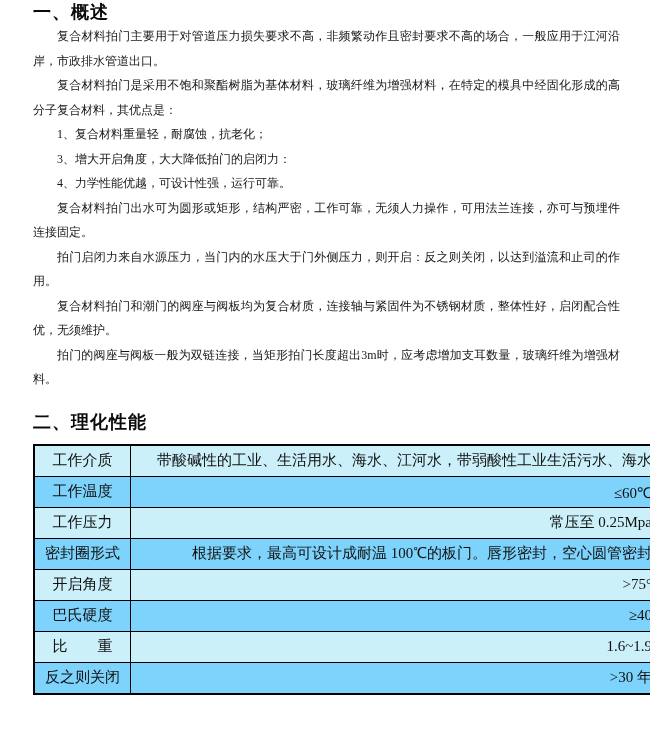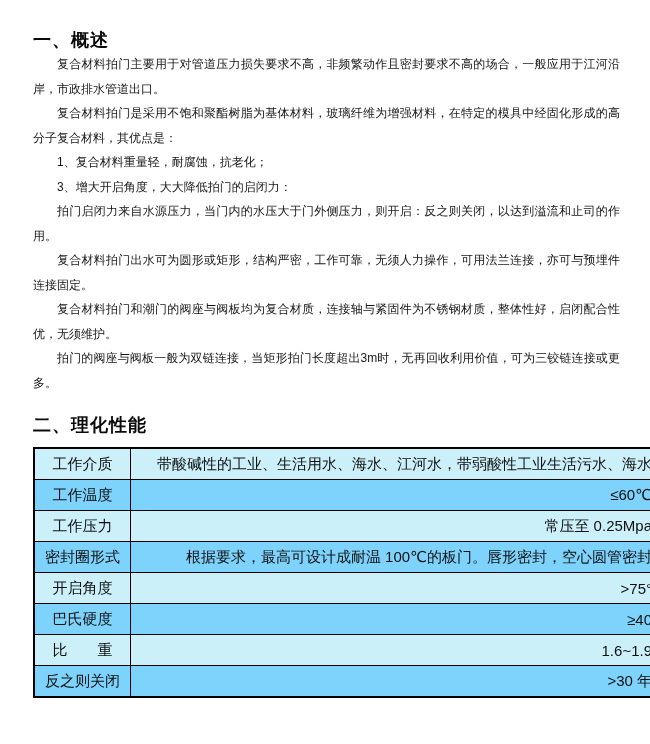--- a/index.html
+++ b/index.html
@@ -4,21 +4,21 @@
 <style>
   html,body{margin:0;padding:0;background:#ffffff;}
   .page{
     position:relative;
     width:650px;height:744px;
     background:#ffffff;
     font-family:"Liberation Sans","DejaVu Sans",sans-serif;
     color:#121212;
     overflow:hidden;
   }
-  .content{padding:28px 30px 0 33px;}
+  .content{padding:0 30px 0 33px;font-family:Liberation Serif, serif;}
   .section-heading{
     font-size:18px;
     font-weight:bold;
     line-height:24px;
     margin:0;
     letter-spacing:1px;
     color:#0a0a0a;
   }
   .section-heading.second{
     margin-top:18px;
@@ -63,24 +63,25 @@
 
 <div class="page">
   <div class="content">
 
     <h2 class="section-heading">一、概述</h2>
 
     <p class="body-par">复合材料拍门主要用于对管道压力损失要求不高，非频繁动作且密封要求不高的场合，一般应用于江河沿岸，市政排水管道出口。</p>
     <p class="body-par">复合材料拍门是采用不饱和聚酯树脂为基体材料，玻璃纤维为增强材料，在特定的模具中经固化形成的高分子复合材料，其优点是：</p>
     <p class="body-par">1、复合材料重量轻，耐腐蚀，抗老化；</p>
     <p class="body-par">3、增大开启角度，大大降低拍门的启闭力：</p>
+    <p class="body-par">4、力学性能优越，可设计性强，运行可靠。</p>
+    <p class="body-par">复合材料拍门出水可为圆形或矩形，结构严密，工作可靠，无须人力操作，可用法兰连接，亦可与预埋件连接固定。</p>
     <p class="body-par">拍门启闭力来自水源压力，当门内的水压大于门外侧压力，则开启：反之则关闭，以达到溢流和止司的作用。</p>
-    <p class="body-par">复合材料拍门出水可为圆形或矩形，结构严密，工作可靠，无须人力操作，可用法兰连接，亦可与预埋件连接固定。</p>
     <p class="body-par">复合材料拍门和潮门的阀座与阀板均为复合材质，连接轴与紧固件为不锈钢材质，整体性好，启闭配合性优，无须维护。</p>
-    <p class="body-par">拍门的阀座与阀板一般为双链连接，当矩形拍门长度超出3m时，无再回收利用价值，可为三铰链连接或更多。</p>
+    <p class="body-par">拍门的阀座与阀板一般为双链连接，当矩形拍门长度超出3m时，应考虑增加支耳数量，玻璃纤维为增强材料。</p>
 
     <h2 class="section-heading second">二、理化性能</h2>
 
     <table class="props">
       <tbody>
         <tr class="row-blue">
           <td class="label-cell">工作介质</td>
           <td class="value-cell">带酸碱性的工业、生活用水、海水、江河水，带弱酸性工业生活污水、海水</td>
         </tr>
         <tr class="row-yellow">

